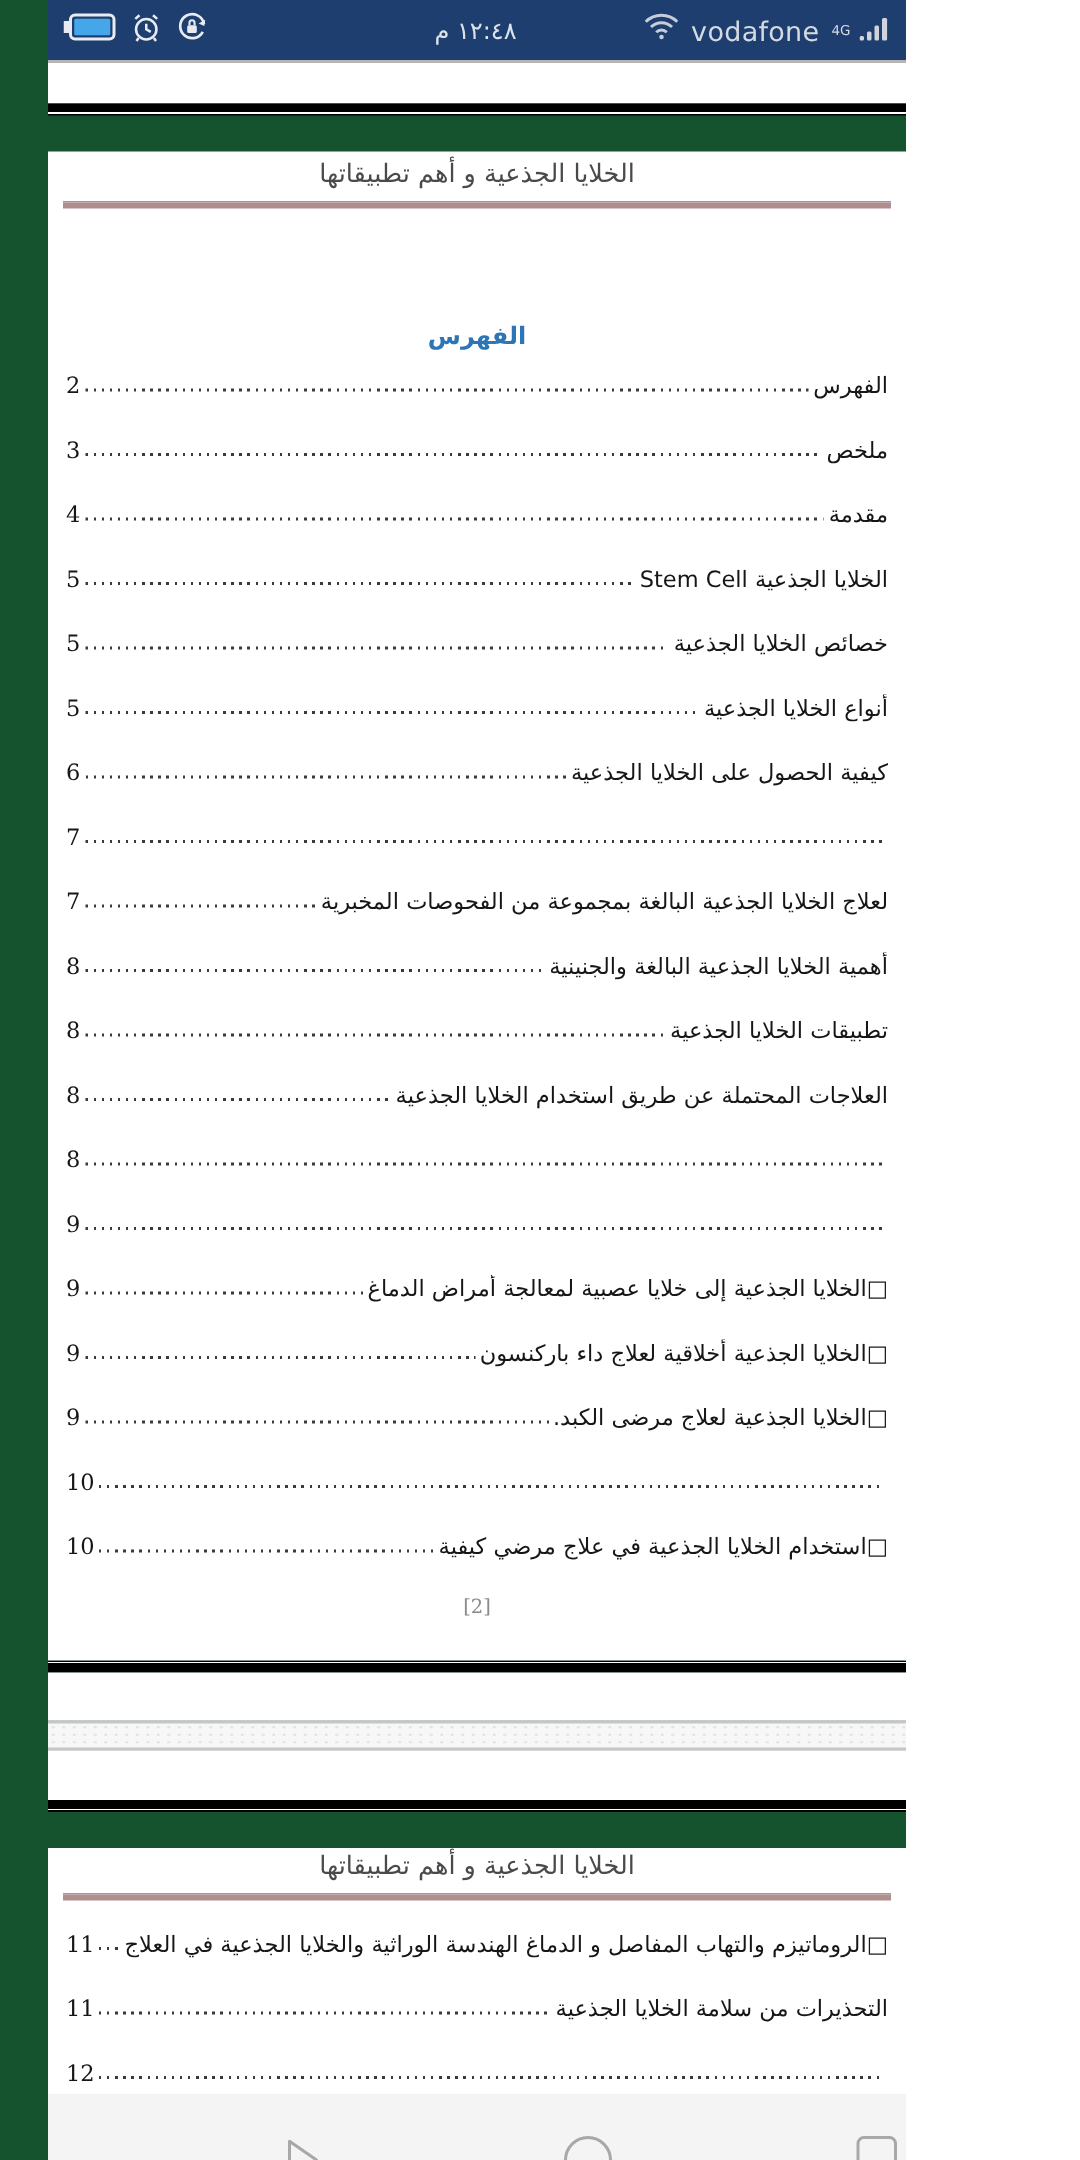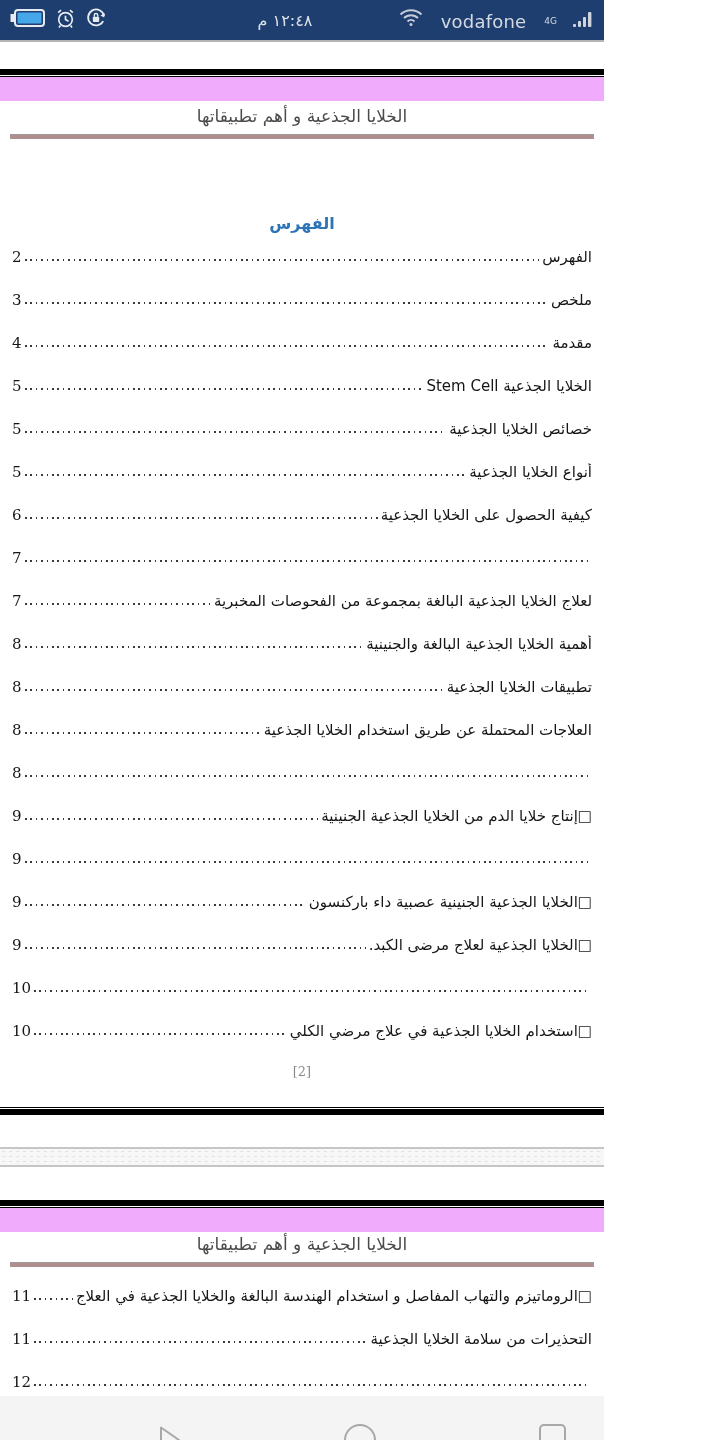--- a/index.html
+++ b/index.html
@@ -1,26 +1,26 @@
 <!DOCTYPE html>
 <html lang="ar"><head>
 <meta charset="utf-8">
 <style>
   * { margin:0; padding:0; box-sizing:border-box; }
   html,body { width:720px; height:1440px; overflow:hidden; background:#fff;
               font-family:"DejaVu Sans", sans-serif; }
-  .screen { position:relative; width:604px; height:1440px; background:#f0abfc; }
+  .screen { position:relative; width:604px; height:1440px; background:#14532d;padding-left:32px; }
 
   
   .statusbar { position:relative; height:40px; background:#1d3e6f; display:flex;
                align-items:center; justify-content:space-between; padding:0 10px; }
   .sb-left { display:flex; align-items:center; gap:9px; }
   .sb-time { position:absolute; left:200px; width:170px; text-align:center;
              color:#dde2ea; font-size:16px; }
-  .sb-right { display:flex; align-items:flex-end; gap:17px; }
+  .sb-right { display:flex; align-items:flex-end; gap:7px; }
   .carrier { color:#d5dae2; font-size:18px; letter-spacing:0.2px; line-height:22px; }
   .fourg { color:#d5dae2; font-size:9px; font-weight:normal; transform:translateY(-7px);
            display:inline-block; margin:0 -1px 0 1px; }
   .sb-hairline { height:2px; background:#b5b5b5; }
 
   
   .gap-white-a { height:27px; background:#fff; }
   .edge-top { height:8px;
       background:linear-gradient(#000 0 6px, #fff 6px 7px, #000 7px 8px); }
   .edge-bottom { height:8px;
@@ -203,49 +203,49 @@
           <span class="toc-leader"></span>
           <span class="toc-page">8</span>
         </div>
 
         <div class="toc-row">
           <span class="toc-leader"></span>
           <span class="toc-page">8</span>
         </div>
 
         <div class="toc-row">
-          <span class="toc-title" dir="rtl">□إنتاج خلايا الدم من الخلايا الجذعية الجنينية</span>
           <span class="toc-leader"></span>
           <span class="toc-page">9</span>
         </div>
 
         <div class="toc-row">
+          <span class="toc-title" dir="rtl">□الخلايا الجذعية إلى خلايا عصبية لمعالجة أمراض الدماغ</span>
           <span class="toc-leader"></span>
           <span class="toc-page">9</span>
         </div>
 
         <div class="toc-row">
-          <span class="toc-title" dir="rtl">□الخلايا الجذعية الجنينية عصبية داء باركنسون</span>
+          <span class="toc-title" dir="rtl">□الخلايا الجذعية أخلاقية لعلاج داء باركنسون</span>
           <span class="toc-leader"></span>
           <span class="toc-page">9</span>
         </div>
 
         <div class="toc-row">
           <span class="toc-title" dir="rtl">□الخلايا الجذعية لعلاج مرضى الكبد.</span>
           <span class="toc-leader"></span>
           <span class="toc-page">9</span>
         </div>
 
         <div class="toc-row">
           <span class="toc-leader"></span>
           <span class="toc-page">10</span>
         </div>
 
         <div class="toc-row">
-          <span class="toc-title" dir="rtl">□استخدام الخلايا الجذعية في علاج مرضي الكلي</span>
+          <span class="toc-title" dir="rtl">□استخدام الخلايا الجذعية في علاج مرضي كيفية</span>
           <span class="toc-leader"></span>
           <span class="toc-page">10</span>
         </div>
       </div>
 
     <div class="page-footer">[2]</div>
   </div>
 
   <div class="edge-bottom"></div>
   <div class="gap-white-b"></div>
@@ -253,21 +253,21 @@
   <div class="gap-white-c"></div>
   <div class="edge-top"></div>
 
   <div class="page page-3">
     <div class="doc-title" dir="rtl">الخلايا الجذعية و أهم تطبيقاتها</div>
     <div class="dbl-rule"></div>
 
     <div class="toc-list">
 
         <div class="toc-row">
-          <span class="toc-title" dir="rtl">□الروماتيزم والتهاب المفاصل و استخدام الهندسة البالغة والخلايا الجذعية في العلاج</span>
+          <span class="toc-title" dir="rtl">□الروماتيزم والتهاب المفاصل و الدماغ الهندسة الوراثية والخلايا الجذعية في العلاج</span>
           <span class="toc-leader"></span>
           <span class="toc-page">11</span>
         </div>
 
         <div class="toc-row">
           <span class="toc-title" dir="rtl">التحذيرات من سلامة الخلايا الجذعية</span>
           <span class="toc-leader"></span>
           <span class="toc-page">11</span>
         </div>
 

